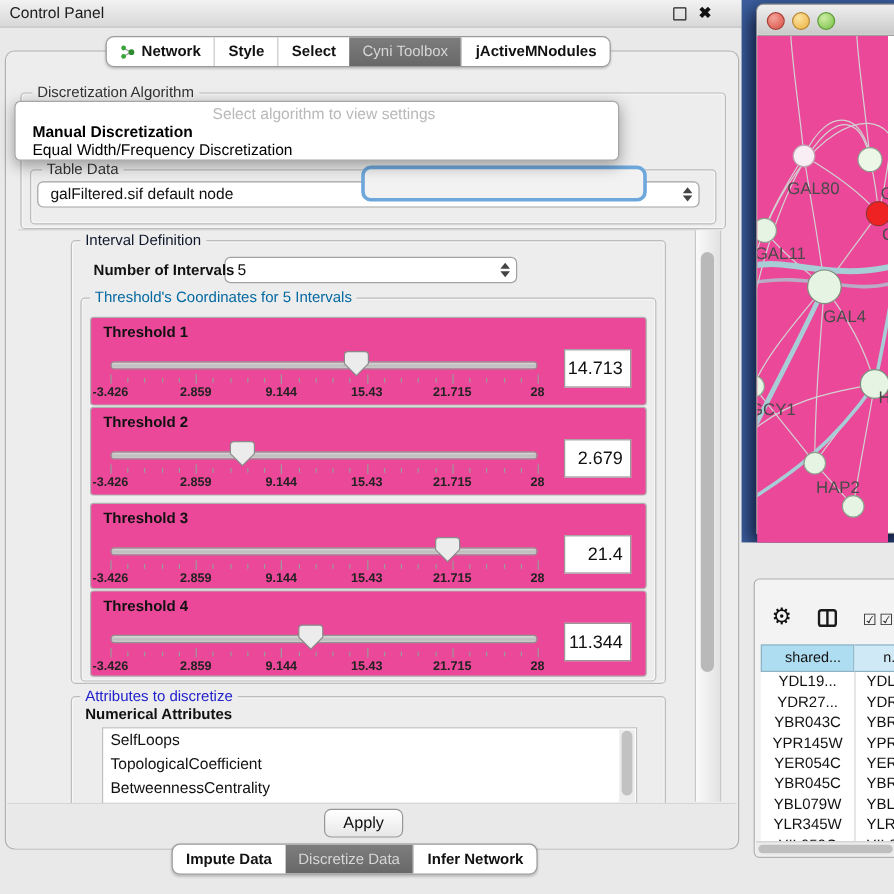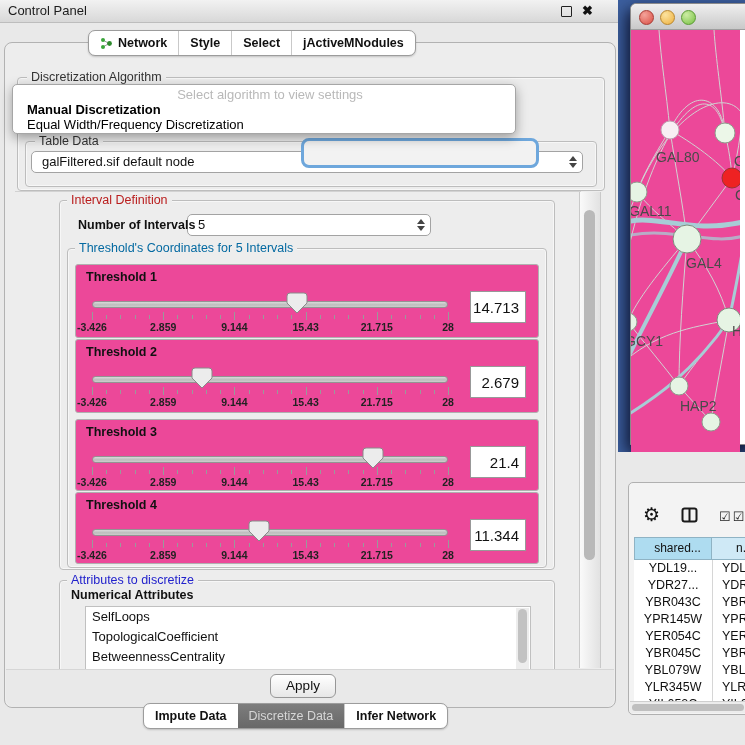--- a/index.html
+++ b/index.html
@@ -112,20 +112,23 @@
         <circle cx="9.5" cy="6.5" r="2.4" fill="#2d8a2d"></circle>
       </svg>
       <span>Network</span>
     </div>
     <div class="tab">
         <span>Style</span>
       </div>
     <div class="tab">
         <span>Select</span>
       </div>
+    <div class="tab sel">
+        <span>Cyni Toolbox</span>
+      </div>
     <div class="tab">
         <span>jActiveMNodules</span>
       </div>
   </div>
 
   <div class="outer-panel">
 
     <div class="group" style="left:12px;top:34px;width:586px;height:112px;"></div>
     <span class="gtitle" style="left:22px;top:27px;color:#333;">Discretization Algorithm</span>
 
@@ -134,21 +137,21 @@
     <div class="group" style="left:20px;top:98px;width:570px;height:44px;"></div>
     <span class="gtitle" style="left:30px;top:91px;color:#333;">Table Data</span>
     <div class="combo" style="left:26px;top:108px;width:552px;height:22px;">
       <span>galFiltered.sif default node</span>
       <span class="spin"></span>
     </div>
 
     <div class="viewport">
 
       <div class="group" style="left:44px;top:8px;width:494px;height:368px;"></div>
-      <span class="gtitle" style="left:52px;top:1px;color:#b91c1c;">Interval Definition</span>
+      <span class="gtitle" style="left:52px;top:1px;color:#0f172a;">Interval Definition</span>
 
       <span class="gtitle b" style="left:59px;top:26px;background:none;">Number of Intervals</span>
       <div class="combo" style="left:172px;top:22px;width:244px;height:22px;">
         <span>5</span>
         <span class="spin"></span>
       </div>
 
       <div class="group" style="left:52px;top:56px;width:478px;height:318px;"></div>
       <span class="gtitle" style="left:60px;top:49px;color:#0369a1;">Threshold's Coordinates for 5 Intervals</span>
 

